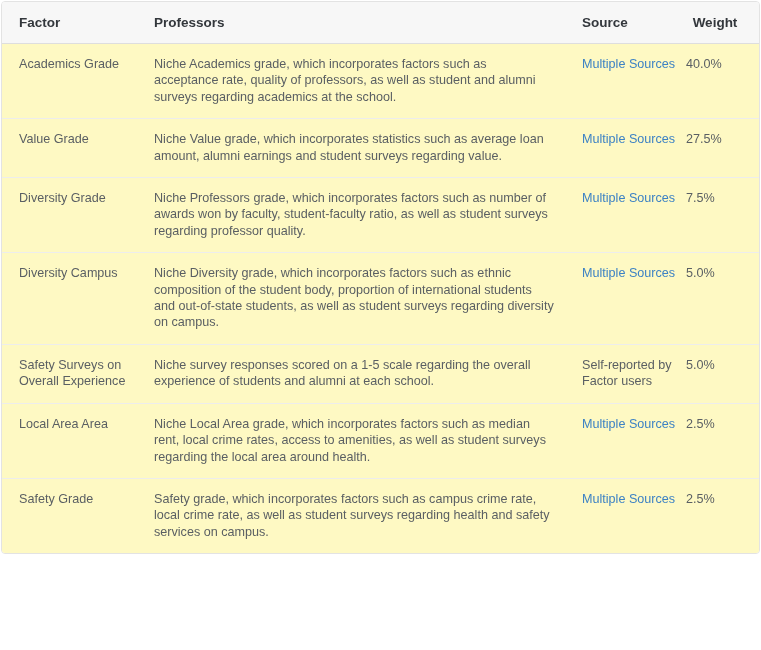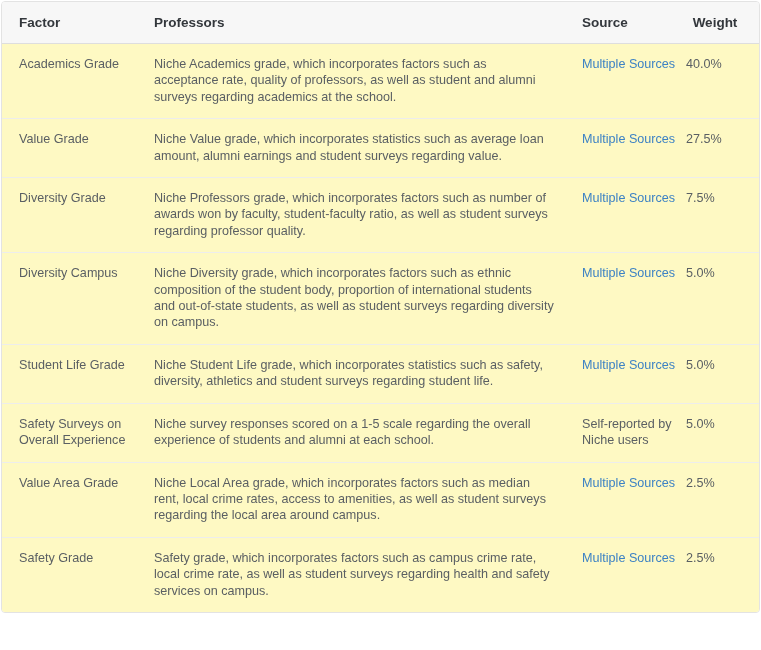--- a/index.html
+++ b/index.html
@@ -143,34 +143,28 @@
             <td class="cell-source"><a class="source-link" href="#">Multiple Sources</a></td>
             <td class="cell-weight">7.5%</td>
           </tr>
           <tr>
             <td class="cell-factor">Diversity Campus</td>
             <td class="cell-description">Niche Diversity grade, which incorporates factors such as ethnic composition of the student body, proportion of international students and out-of-state students, as well as student surveys regarding diversity on campus.</td>
             <td class="cell-source"><a class="source-link" href="#">Multiple Sources</a></td>
             <td class="cell-weight">5.0%</td>
           </tr>
           <tr>
-            <td class="cell-factor">Student Life Grade</td>
-            <td class="cell-description">Niche Student Life grade, which incorporates statistics such as safety, diversity, athletics and student surveys regarding student life.</td>
-            <td class="cell-source"><a class="source-link" href="#">Multiple Sources</a></td>
+            <td class="cell-factor">Safety Surveys on Overall Experience</td>
+            <td class="cell-description">Niche survey responses scored on a 1-5 scale regarding the overall experience of students and alumni at each school.</td>
+            <td class="cell-source"><span class="source-plain">Self-reported by Factor users</span></td>
             <td class="cell-weight">5.0%</td>
           </tr>
           <tr>
-            <td class="cell-factor">Safety Surveys on Overall Experience</td>
-            <td class="cell-description">Niche survey responses scored on a 1-5 scale regarding the overall experience of students and alumni at each school.</td>
-            <td class="cell-source"><span class="source-plain">Self-reported by Niche users</span></td>
-            <td class="cell-weight">5.0%</td>
-          </tr>
-          <tr>
-            <td class="cell-factor">Value Area Grade</td>
-            <td class="cell-description">Niche Local Area grade, which incorporates factors such as median rent, local crime rates, access to amenities, as well as student surveys regarding the local area around campus.</td>
+            <td class="cell-factor">Local Area Area</td>
+            <td class="cell-description">Niche Local Area grade, which incorporates factors such as median rent, local crime rates, access to amenities, as well as student surveys regarding the local area around health.</td>
             <td class="cell-source"><a class="source-link" href="#">Multiple Sources</a></td>
             <td class="cell-weight">2.5%</td>
           </tr>
           <tr>
             <td class="cell-factor">Safety Grade</td>
             <td class="cell-description">Safety grade, which incorporates factors such as campus crime rate, local crime rate, as well as student surveys regarding health and safety services on campus.</td>
             <td class="cell-source"><a class="source-link" href="#">Multiple Sources</a></td>
             <td class="cell-weight">2.5%</td>
           </tr>
         </tbody>

